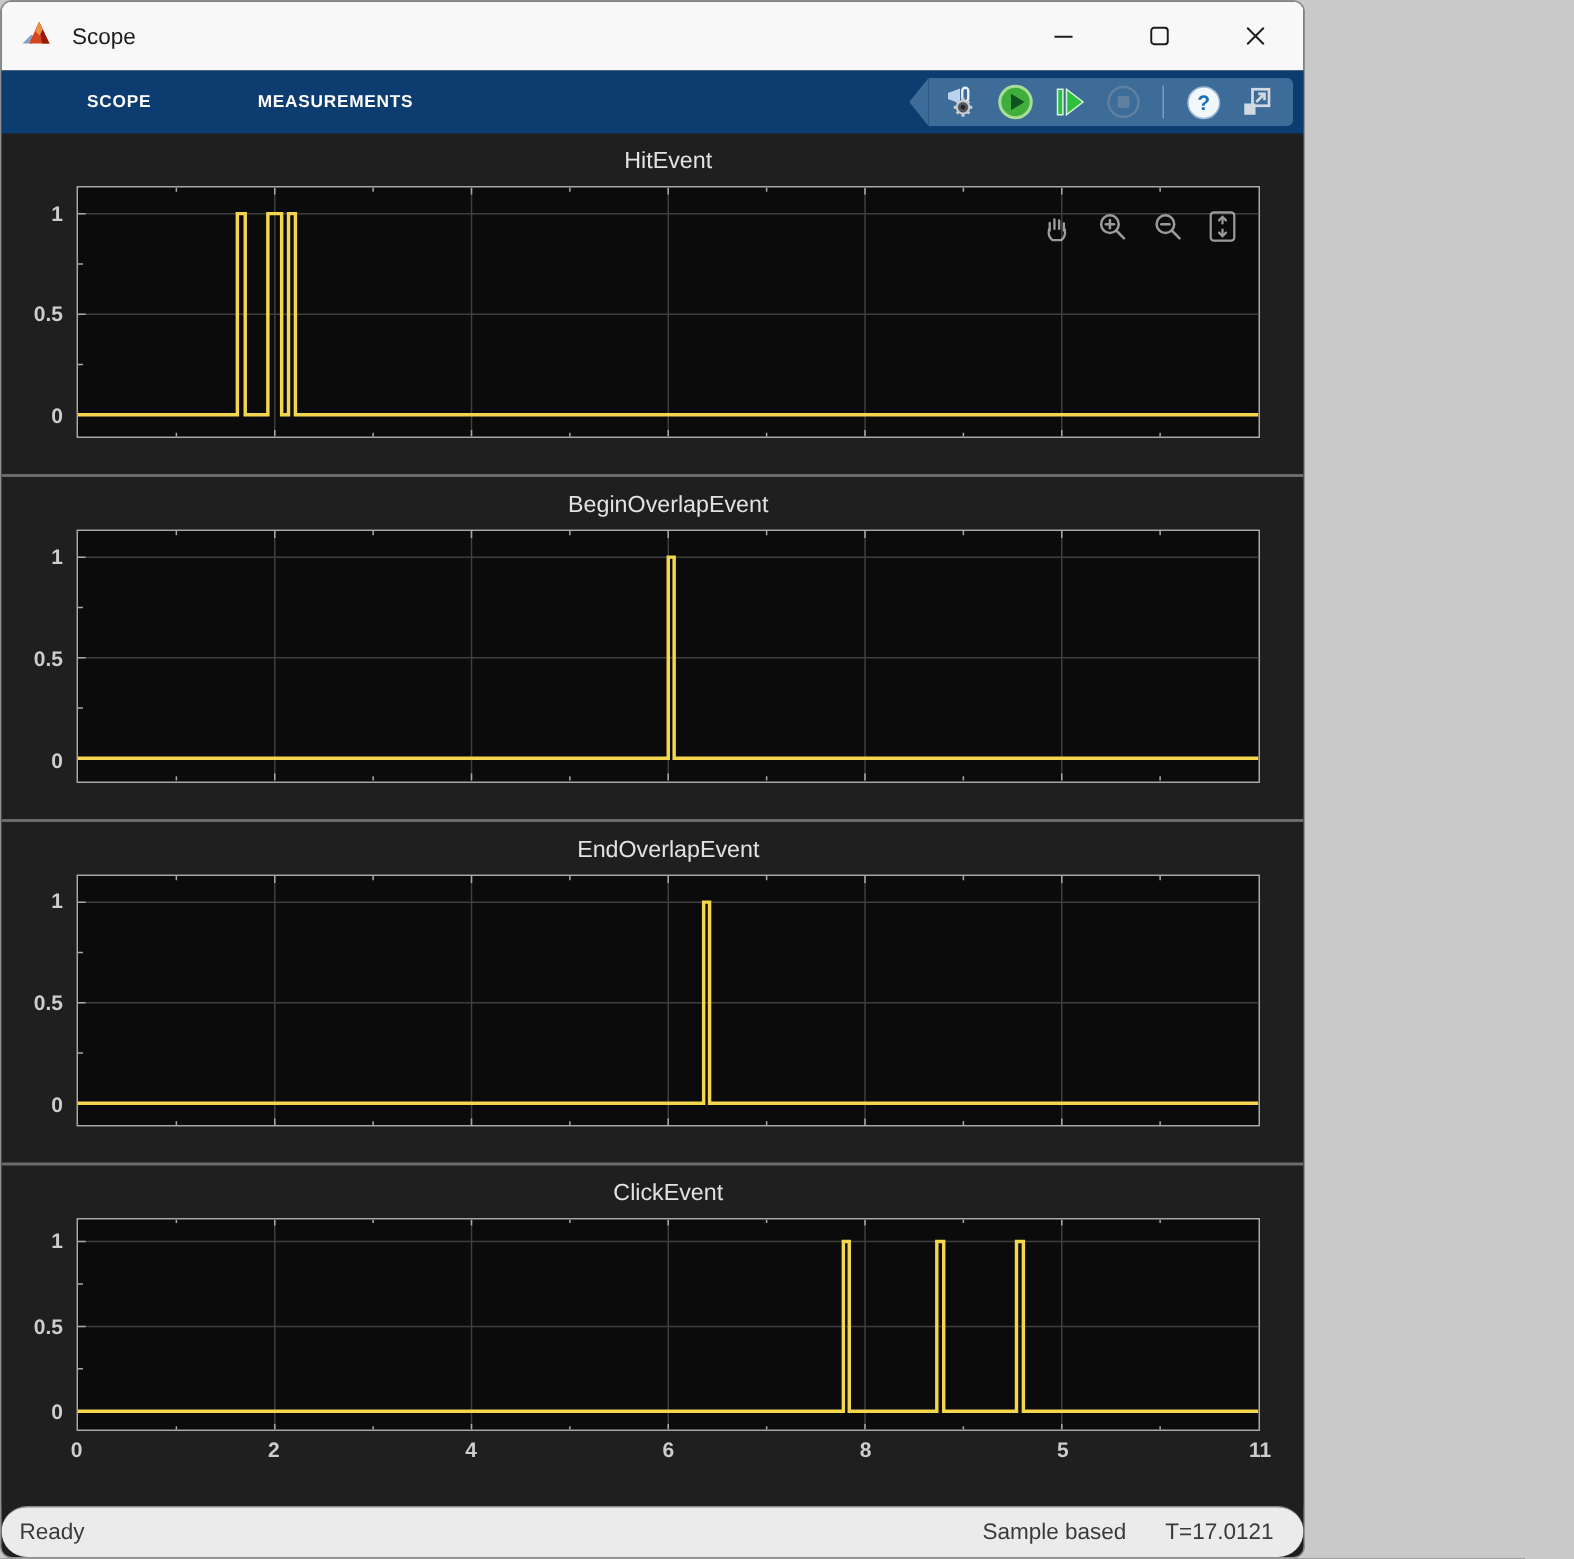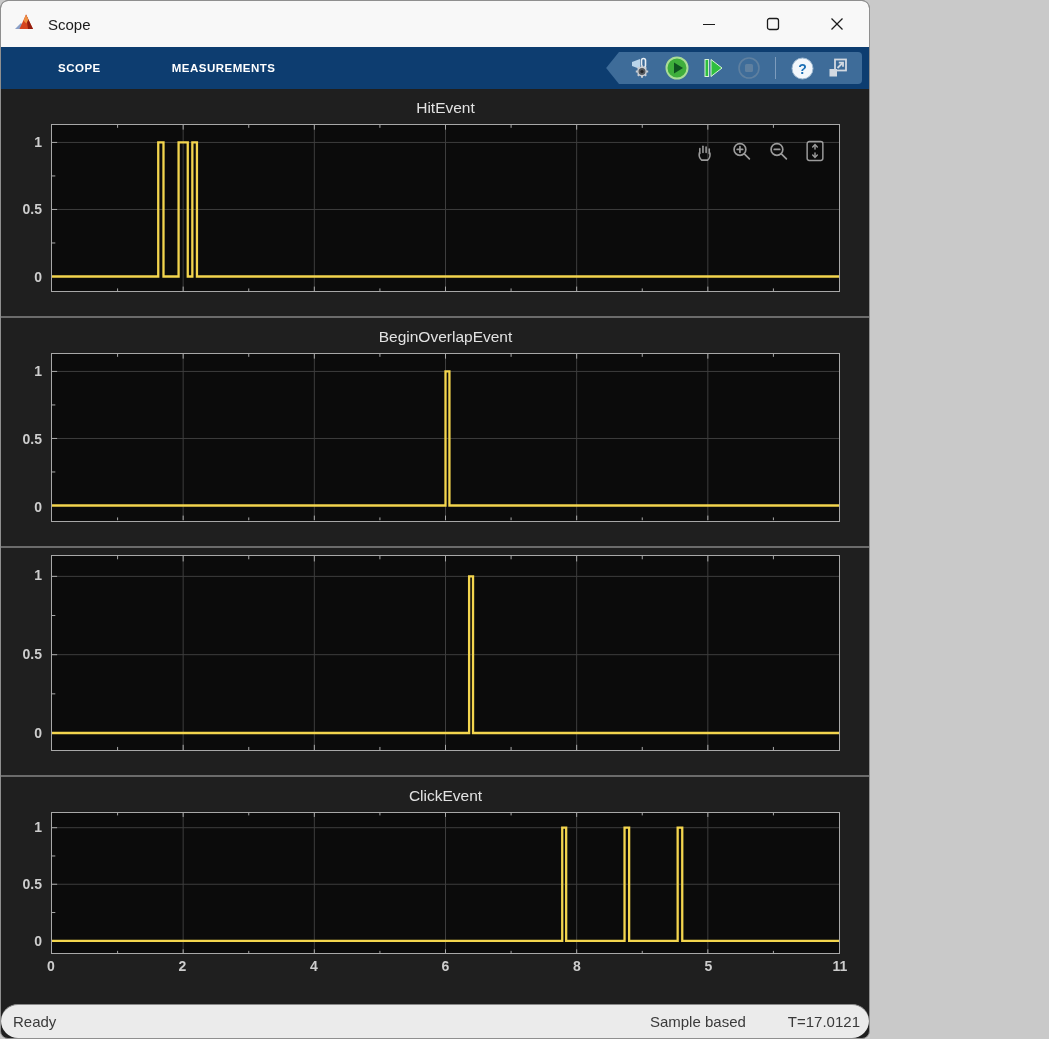--- a/index.html
+++ b/index.html
@@ -43,21 +43,21 @@
   .x-tick-label { position:absolute; transform:translateX(-50%); color:#cdcdcd; font-size:14px; font-weight:700; top:0; }
 
   
   .plot-tools { position:absolute; top:9px; right:8px; display:flex; gap:5px; opacity:.85; }
   .ptool { width:32px; height:34px; display:flex; align-items:center; justify-content:center; cursor:default; }
 
   
   .statusbar { height:34px; background:#ebebeb; border-top:1px solid #8a8a8a; flex:0 0 auto;
                display:flex; align-items:center; font-size:15px; color:#3a3a3a;border-radius:17px; }
   .status-left { margin-left:12px; }
-  .status-right { margin-left:auto; display:flex; gap:42px; margin-right:9px; }
+  .status-right { margin-left:auto; display:flex; gap:26px; margin-right:20px; }
 </style>
 </head>
 <body>
 
 <div class="window">
 
   <div class="titlebar">
     <svg class="app-logo" viewBox="0 0 24 24">
       <polygon points="1,17 7,11 10,14 7.5,17" fill="#8aa0c8"></polygon>
       <polygon points="5.5,17 12,2.5 19,17" fill="#d6451f"></polygon>
@@ -283,20 +283,21 @@
               <line x1="0" y1="70.96774193548386" x2="0.42" y2="70.96774193548386" stroke="#a8a8a8" stroke-width="1" vector-effect="non-scaling-stroke"></line>
               <line x1="0" y1="50.80645161290322" x2="0.65" y2="50.80645161290322" stroke="#a8a8a8" stroke-width="1" vector-effect="non-scaling-stroke"></line>
               <line x1="0" y1="30.64516129032257" x2="0.42" y2="30.64516129032257" stroke="#a8a8a8" stroke-width="1" vector-effect="non-scaling-stroke"></line>
               <line x1="0" y1="10.483870967741927" x2="0.65" y2="10.483870967741927" stroke="#a8a8a8" stroke-width="1" vector-effect="non-scaling-stroke"></line>
               <path d="M0,91.12903225806451 L50,91.12903225806451 L50,10.483870967741927 L50.5,10.483870967741927 L50.5,91.12903225806451 L100,91.12903225806451" fill="none" stroke="#f3d54e" stroke-width="2.3" stroke-linejoin="miter" vector-effect="non-scaling-stroke"></path>
             </svg>
           </div>
         </div>
       </div>
       <div class="panel">
+        <div class="panel-title">EndOverlapEvent</div>
         <div class="plot-row">
           <div class="y-gutter">
             <span class="y-tick-label" style="top: 10.4839%;">1</span>
             <span class="y-tick-label" style="top: 50.8065%;">0.5</span>
             <span class="y-tick-label" style="top: 91.129%;">0</span>
           </div>
           <div class="plot-frame">
             <svg viewBox="0 0 100 100" preserveAspectRatio="none" class="plotsvg">
               <line x1="16.666666666666664" y1="0" x2="16.666666666666664" y2="100" stroke="#3e3e3e" stroke-width="1" vector-effect="non-scaling-stroke"></line>
               <line x1="33.33333333333333" y1="0" x2="33.33333333333333" y2="100" stroke="#3e3e3e" stroke-width="1" vector-effect="non-scaling-stroke"></line>

